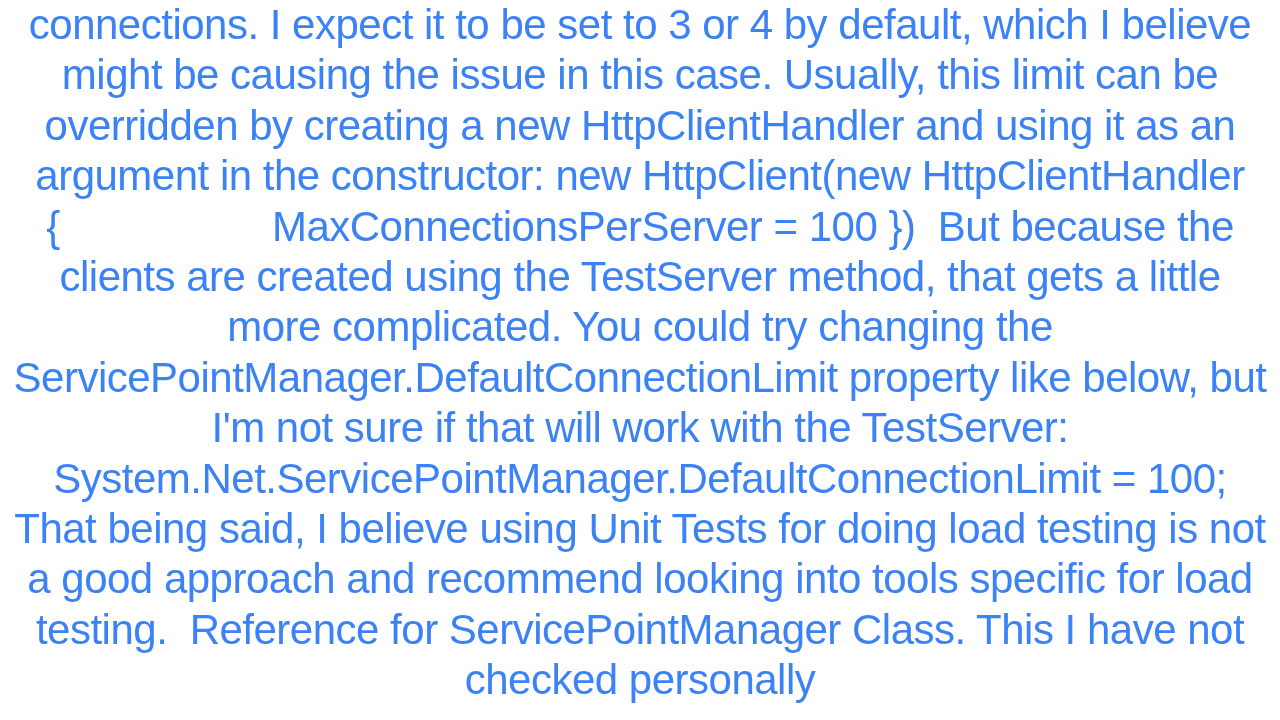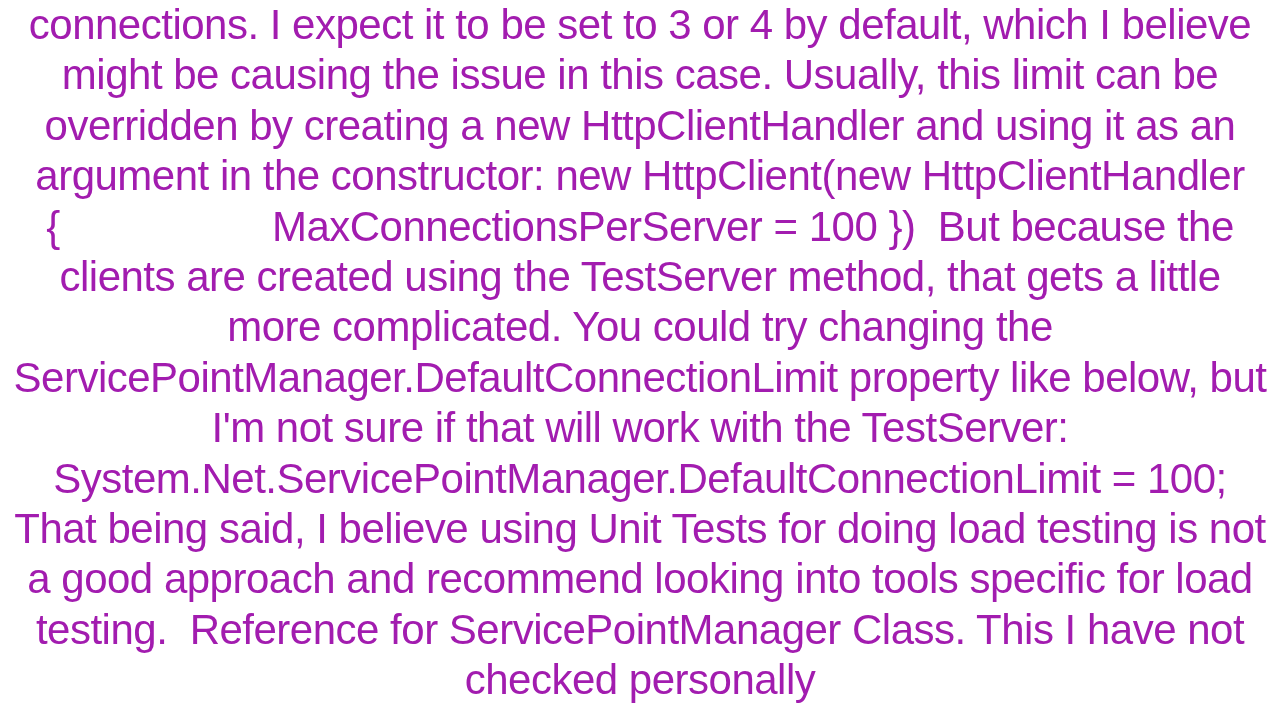--- a/index.html
+++ b/index.html
@@ -13,21 +13,21 @@
       background: #ffffff;
       font-family: Arial, Helvetica, sans-serif;
       overflow: hidden;
     }
     .content {
       width: 100%;
       padding: 0 12px;
       text-align: center;
       font-size: 42px;
       line-height: 1.2;
-      color: #a21caf;
+      color: #3b82f6;
       letter-spacing: -0.5px;
     }
   </style>
 </head>
 <body>
 
 <div class="content">
   <span>connections. I expect it to be set to 3 or 4 by default, which I believe might be causing the issue in this case. Usually, this limit can be overridden by creating a new HttpClientHandler and using it as an argument in the constructor: new HttpClient(new HttpClientHandler {&nbsp;&nbsp;&nbsp;&nbsp;&nbsp;&nbsp;&nbsp;&nbsp;&nbsp;&nbsp;&nbsp;&nbsp;&nbsp;&nbsp;&nbsp;&nbsp;&nbsp;&nbsp; MaxConnectionsPerServer = 100 })&nbsp; But because the clients are created using the TestServer method, that gets a little more complicated. You could try changing the ServicePointManager.DefaultConnectionLimit property like below, but I'm not sure if that will work with the TestServer: System.Net.ServicePointManager.DefaultConnectionLimit = 100; That being said, I believe using Unit Tests for doing load testing is not a good approach and recommend looking into tools specific for load testing.&nbsp; Reference for ServicePointManager Class. This I have not checked personally</span>
 </div>
 

